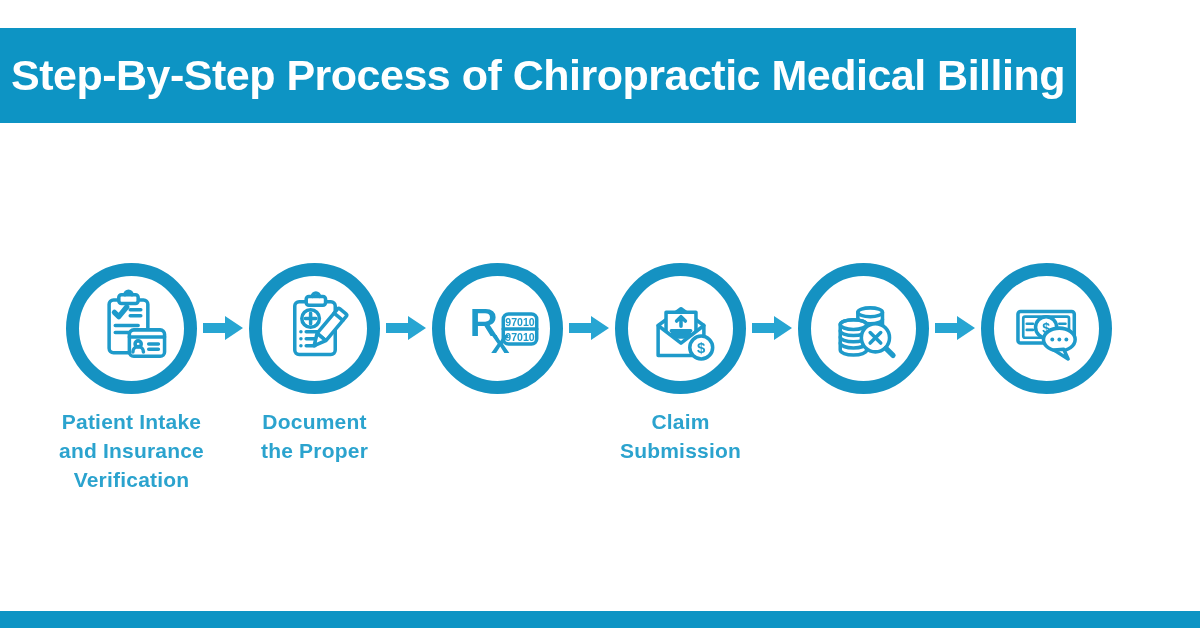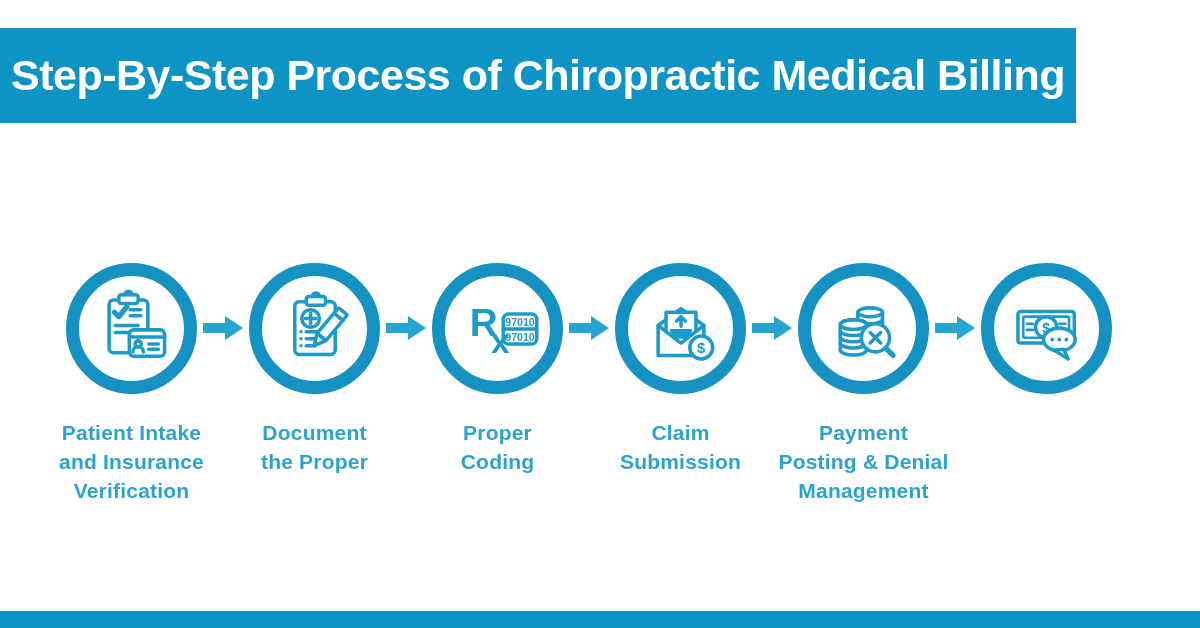--- a/index.html
+++ b/index.html
@@ -33,21 +33,21 @@
   .step{width:183px;display:flex;flex-direction:column;align-items:center;}
   .circle{
     box-sizing:border-box;
     width:131px;height:131px;border-radius:50%;
     border:13px solid var(--ring,#1592c2);
     background:#ffffff;
     display:flex;align-items:center;justify-content:center;
   }
   .circle svg{display:block;}
   .step-label{
-    margin-top:24px;
+    margin-top:13px;
     text-align:center;
     white-space:pre-line;
     color:var(--label,#2ba3ce);
     font-size:21px;line-height:29px;font-weight:bold;
     letter-spacing:0.2px;
   }
   
   .flow-arrow{position:absolute;top:315px;}
   .flow-arrow polygon{fill:var(--arrow,#27a5d2);}
   
@@ -117,22 +117,20 @@
       <div class="circle">
         <svg class="icon" width="88" height="88" viewBox="0 0 100 100">
           <text x="18" y="58" font-size="44">R</text>
           <text x="42" y="77" font-size="38">x</text>
           <rect x="56" y="33" width="38" height="34" rx="6"></rect>
           <line x1="56" y1="50" x2="94" y2="50"></line>
           <text x="75" y="46.5" font-size="12" text-anchor="middle">97010</text>
           <text x="75" y="63.5" font-size="12" text-anchor="middle">97010</text>
         </svg>
       </div>
-      <div class="step-label">Proper
-Coding</div>
     </div>
 
     <div class="step">
       <div class="circle">
         <svg class="icon" width="88" height="88" viewBox="0 0 100 100">
           <path d="M24,46 L50,27 L76,46"></path>
           <rect class="fillw" x="33" y="31" width="34" height="28" stroke="var(--icon,#1e9aca)" stroke-width="4"></rect>
           <path d="M50,47 v-10 M45,41 l5,-5 5,5"></path>
           <path d="M39,52 h22 M39,56 h22"></path>
           <path class="fillw" d="M24,46 L50,66 L76,46 L76,80 L24,80 Z" stroke="var(--icon,#1e9aca)" stroke-width="4"></path>
@@ -151,23 +149,20 @@
           <ellipse cx="57" cy="31" rx="14" ry="5"></ellipse>
           <path d="M43,39 a14,5 0 0 0 28,0 M43,46 a14,5 0 0 0 28,0 M43,52 a14,5 0 0 0 28,0"></path>
           <path class="fillw" d="M23,45 a15,5.5 0 0 1 30,0 V74 a15,5.5 0 0 1 -30,0 Z" stroke="var(--icon,#1e9aca)" stroke-width="4"></path>
           <ellipse cx="38" cy="45" rx="15" ry="5.5"></ellipse>
           <path d="M23,52 a15,5.5 0 0 0 30,0 M23,59 a15,5.5 0 0 0 30,0 M23,66 a15,5.5 0 0 0 30,0"></path>
           <circle class="fillw" cx="63" cy="60" r="16" stroke="var(--icon,#1e9aca)" stroke-width="4"></circle>
           <path d="M57,54 L69,66 M69,54 L57,66"></path>
           <path d="M75,72 L83,80" stroke-width="6"></path>
         </svg>
       </div>
-      <div class="step-label">Payment
-Posting &amp; Denial
-Management</div>
     </div>
 
     <div class="step">
       <div class="circle">
         <svg class="icon" width="88" height="88" viewBox="0 0 100 100">
           <rect x="17" y="30" width="64" height="36" rx="3"></rect>
           <rect x="23" y="36" width="52" height="24" rx="2" stroke-width="3"></rect>
           <circle class="fillw" cx="49" cy="48" r="12" stroke="var(--icon,#1e9aca)" stroke-width="4"></circle>
           <text x="49" y="54" font-size="16" text-anchor="middle">$</text>
           <path d="M27,44 h7 M27,51 h7 M64,44 h7 M64,51 h7" stroke-width="3"></path>

